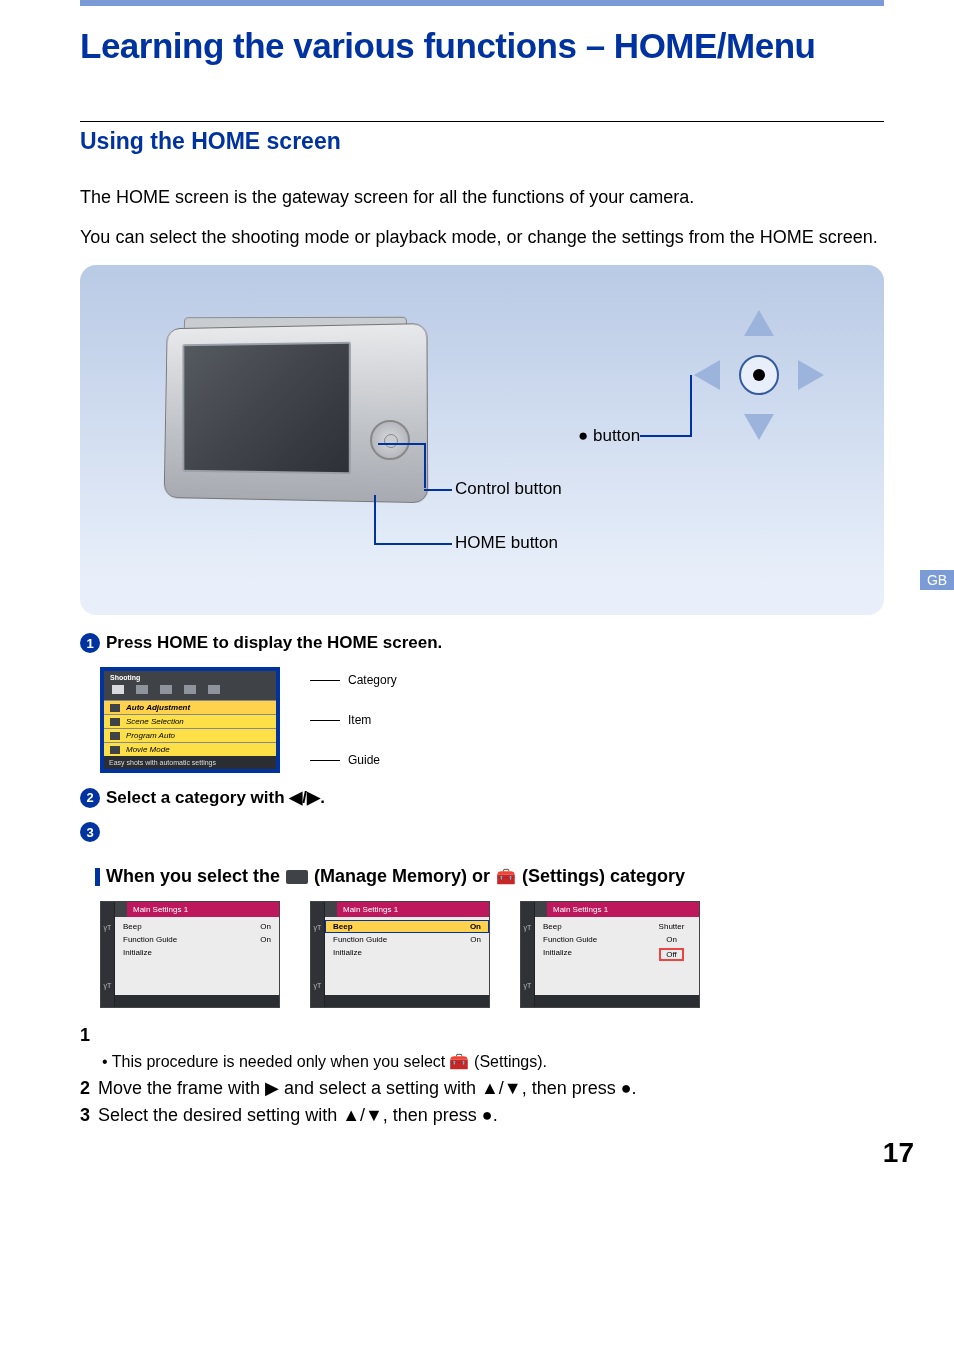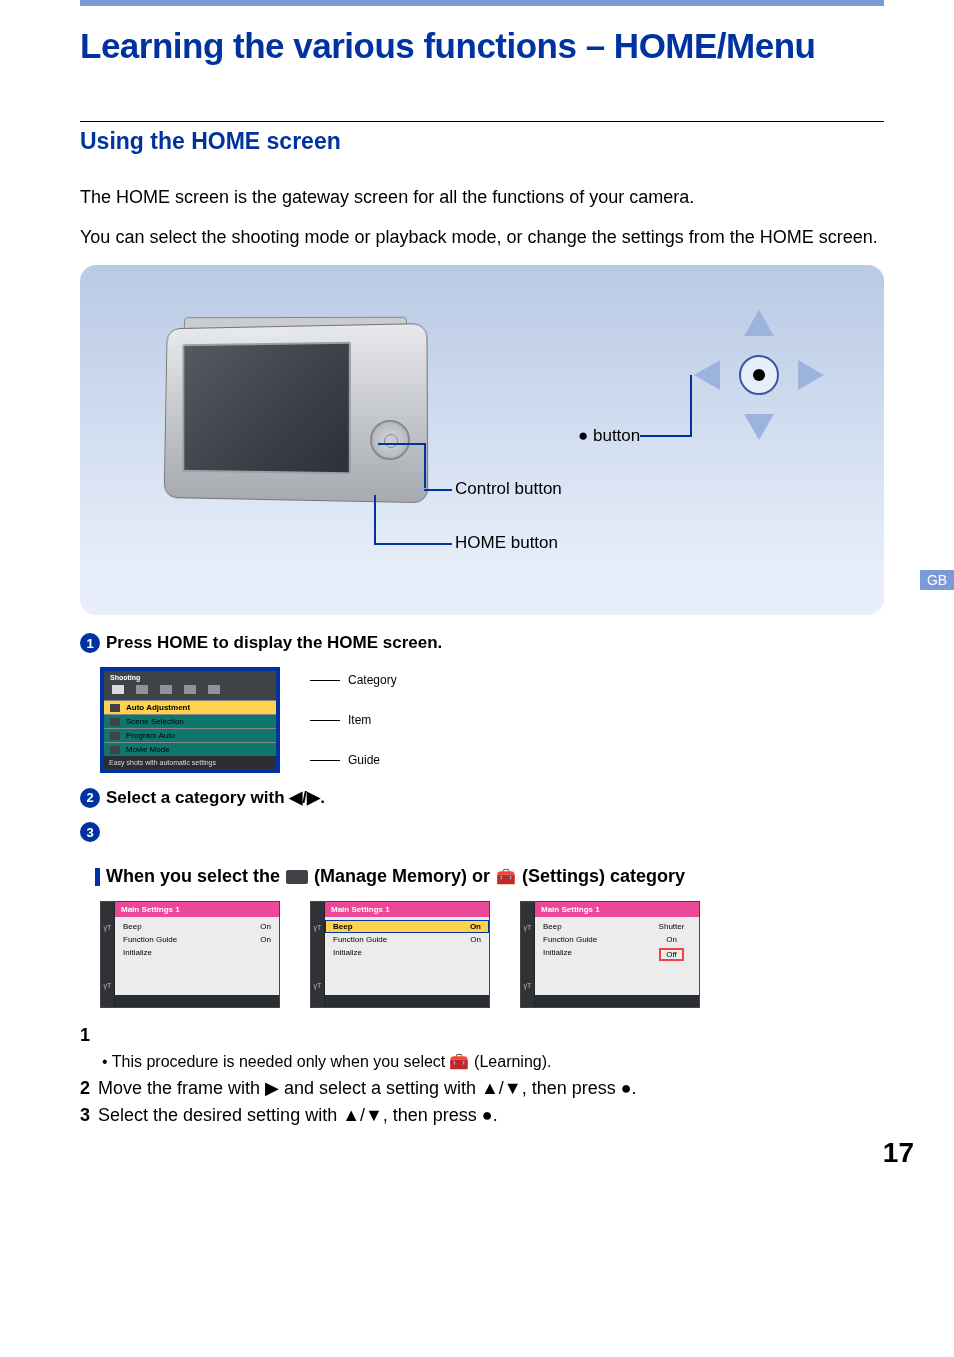--- a/index.html
+++ b/index.html
@@ -114,21 +114,21 @@
     display:flex; gap:30px; align-items:flex-start; margin:10px 0 14px 20px;
   }
   .mini-screen {
     width:180px; border:4px solid #0033a0; background:#3f4246; color:#fff;
     font-size:8px;
   }
   .mini-shooting { padding:3px 6px 0 6px; font-weight:bold; font-size:7px;}
   .mini-row-icons{ display:flex; gap:12px; padding:4px 8px 6px 8px;}
   .mini-row-icons span{ width:12px; height:9px; background:#8f949c; display:inline-block;}
   .mini-row-icons span:first-child{ background:#d8dadd;}
-  .mini-items { background:#0f766e; color:#000;}
+  .mini-items { background:#fde047; color:#000;font-style:italic;}
   .mini-item { display:flex; align-items:center; gap:6px; padding:2px 6px; font-size:8px; border-top:1px solid #888;}
   .mini-item.hl { background:#ffd24d; font-weight:bold;}
   .mini-item .ic{ width:10px; height:8px; background:#3f4246; display:inline-block;}
   .mini-guide { background:#2a2d31; padding:3px 5px; font-size:7px; color:#ddd;}
   .demo-labels { display:flex; flex-direction:column; gap:26px; font-size:12px; padding-top:6px;}
   .demo-labels div{ display:flex; align-items:center; gap:8px;}
   .demo-labels .ln { display:inline-block; width:30px; height:1px; background:#000;}
   .sub-heading {
     font-size:18px; font-weight:700; margin:24px 0 14px 0;
     display:flex; align-items:center; gap:6px;padding-left:15px;
@@ -137,21 +137,21 @@
   .sub-heading .mem-ic{ display:inline-block; width:22px; height:14px; background:#3f4246; border-radius:2px; vertical-align:middle;}
   .sub-heading .set-ic{ display:inline-block; font-size:16px; vertical-align:middle;}
   .three-screens { display:flex; gap:30px; margin:8px 0 14px 20px;}
   .settings-screen{
     width:180px; border:1px solid #444; background:#3f4246; color:#fff; font-size:8px;
     display:flex;
   }
   .ss-side { width:14px; background:#2f3236; border-right:1px solid #222; display:flex; flex-direction:column; justify-content:space-between; padding:22px 0 18px 0;}
   .ss-side span{ font-size:7px; color:#bbb; text-align:center;}
   .ss-main { flex:1; }
-  .ss-title { background:#ec4899; padding:3px 6px; font-weight:bold;}
+  .ss-title { background:#be185d; padding:3px 6px; font-weight:normal;margin-left:12px;}
   .ss-body { background:#ececec; color:#000; height:78px; padding:3px 0;}
   .ss-row { display:flex; justify-content:space-between; padding:2px 8px; font-size:8px;}
   .ss-row.hl { background:#ffd24d; font-weight:bold; outline:1px solid #0033a0; outline-offset:-1px;}
   .ss-val-box { border:2px solid #ef4444; padding:0 5px;}
   .ss-col-right { width:55px; text-align:center;}
   .num-list { margin:10px 0;}
   .num-row { display:flex; align-items:flex-start; gap:8px; font-size:18px; line-height:1.5;}
   .num-row .n { font-weight:800;}
   .sub-bullet { font-size:16px; margin-left:22px; line-height:1.6;}
   .page-num { position:absolute; right:40px; bottom:10px; font-size:28px; font-weight:800;}
@@ -359,21 +359,21 @@
     </div>
   </div>
 
   <div class="num-list">
     <div class="num-row">
         <span class="n">1</span>
       </div>
     <div class="sub-bullet">
       <span>• This procedure is needed only when you select </span>
       <span class="set-ic">🧰</span>
-      <span> (Learning).</span>
+      <span> (Settings).</span>
     </div>
     <div class="num-row">
         <span class="n">2</span>
         <span> Move the frame with ▶ and select a setting with ▲/▼, then press ●.</span>
       </div>
     <div class="num-row">
         <span class="n">3</span>
         <span> Select the desired setting with ▲/▼, then press ●.</span>
       </div>
   </div>

